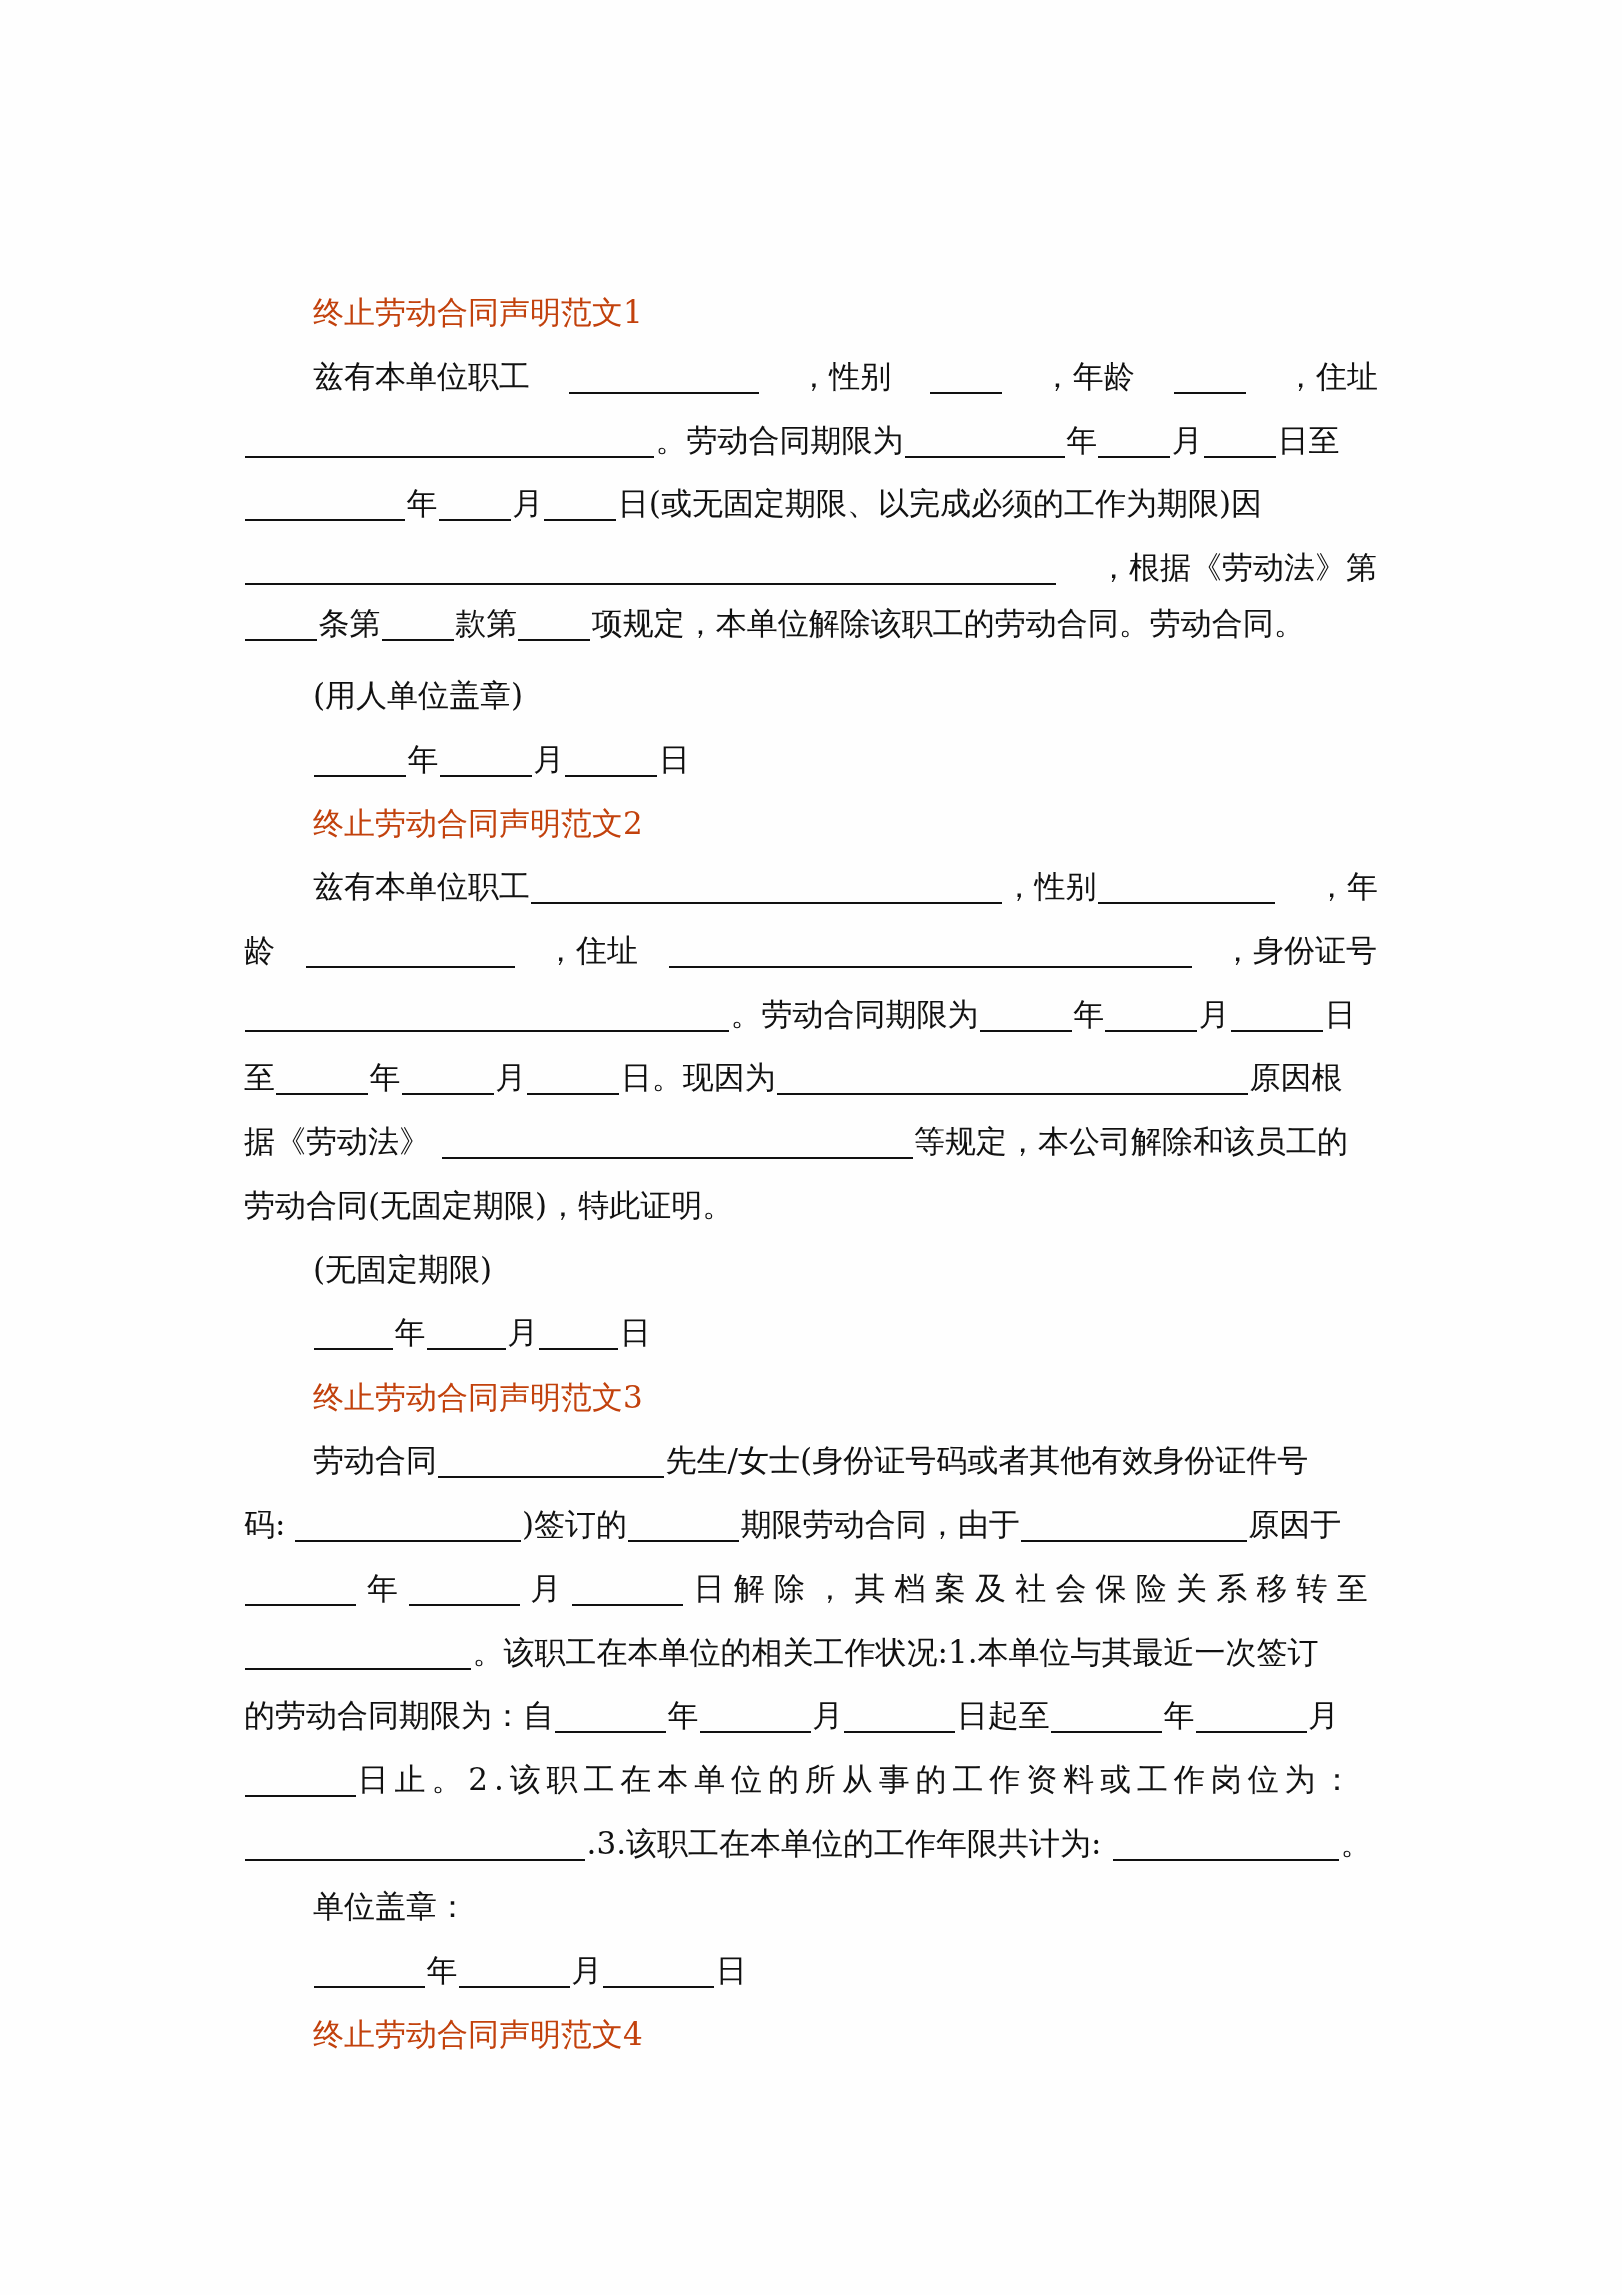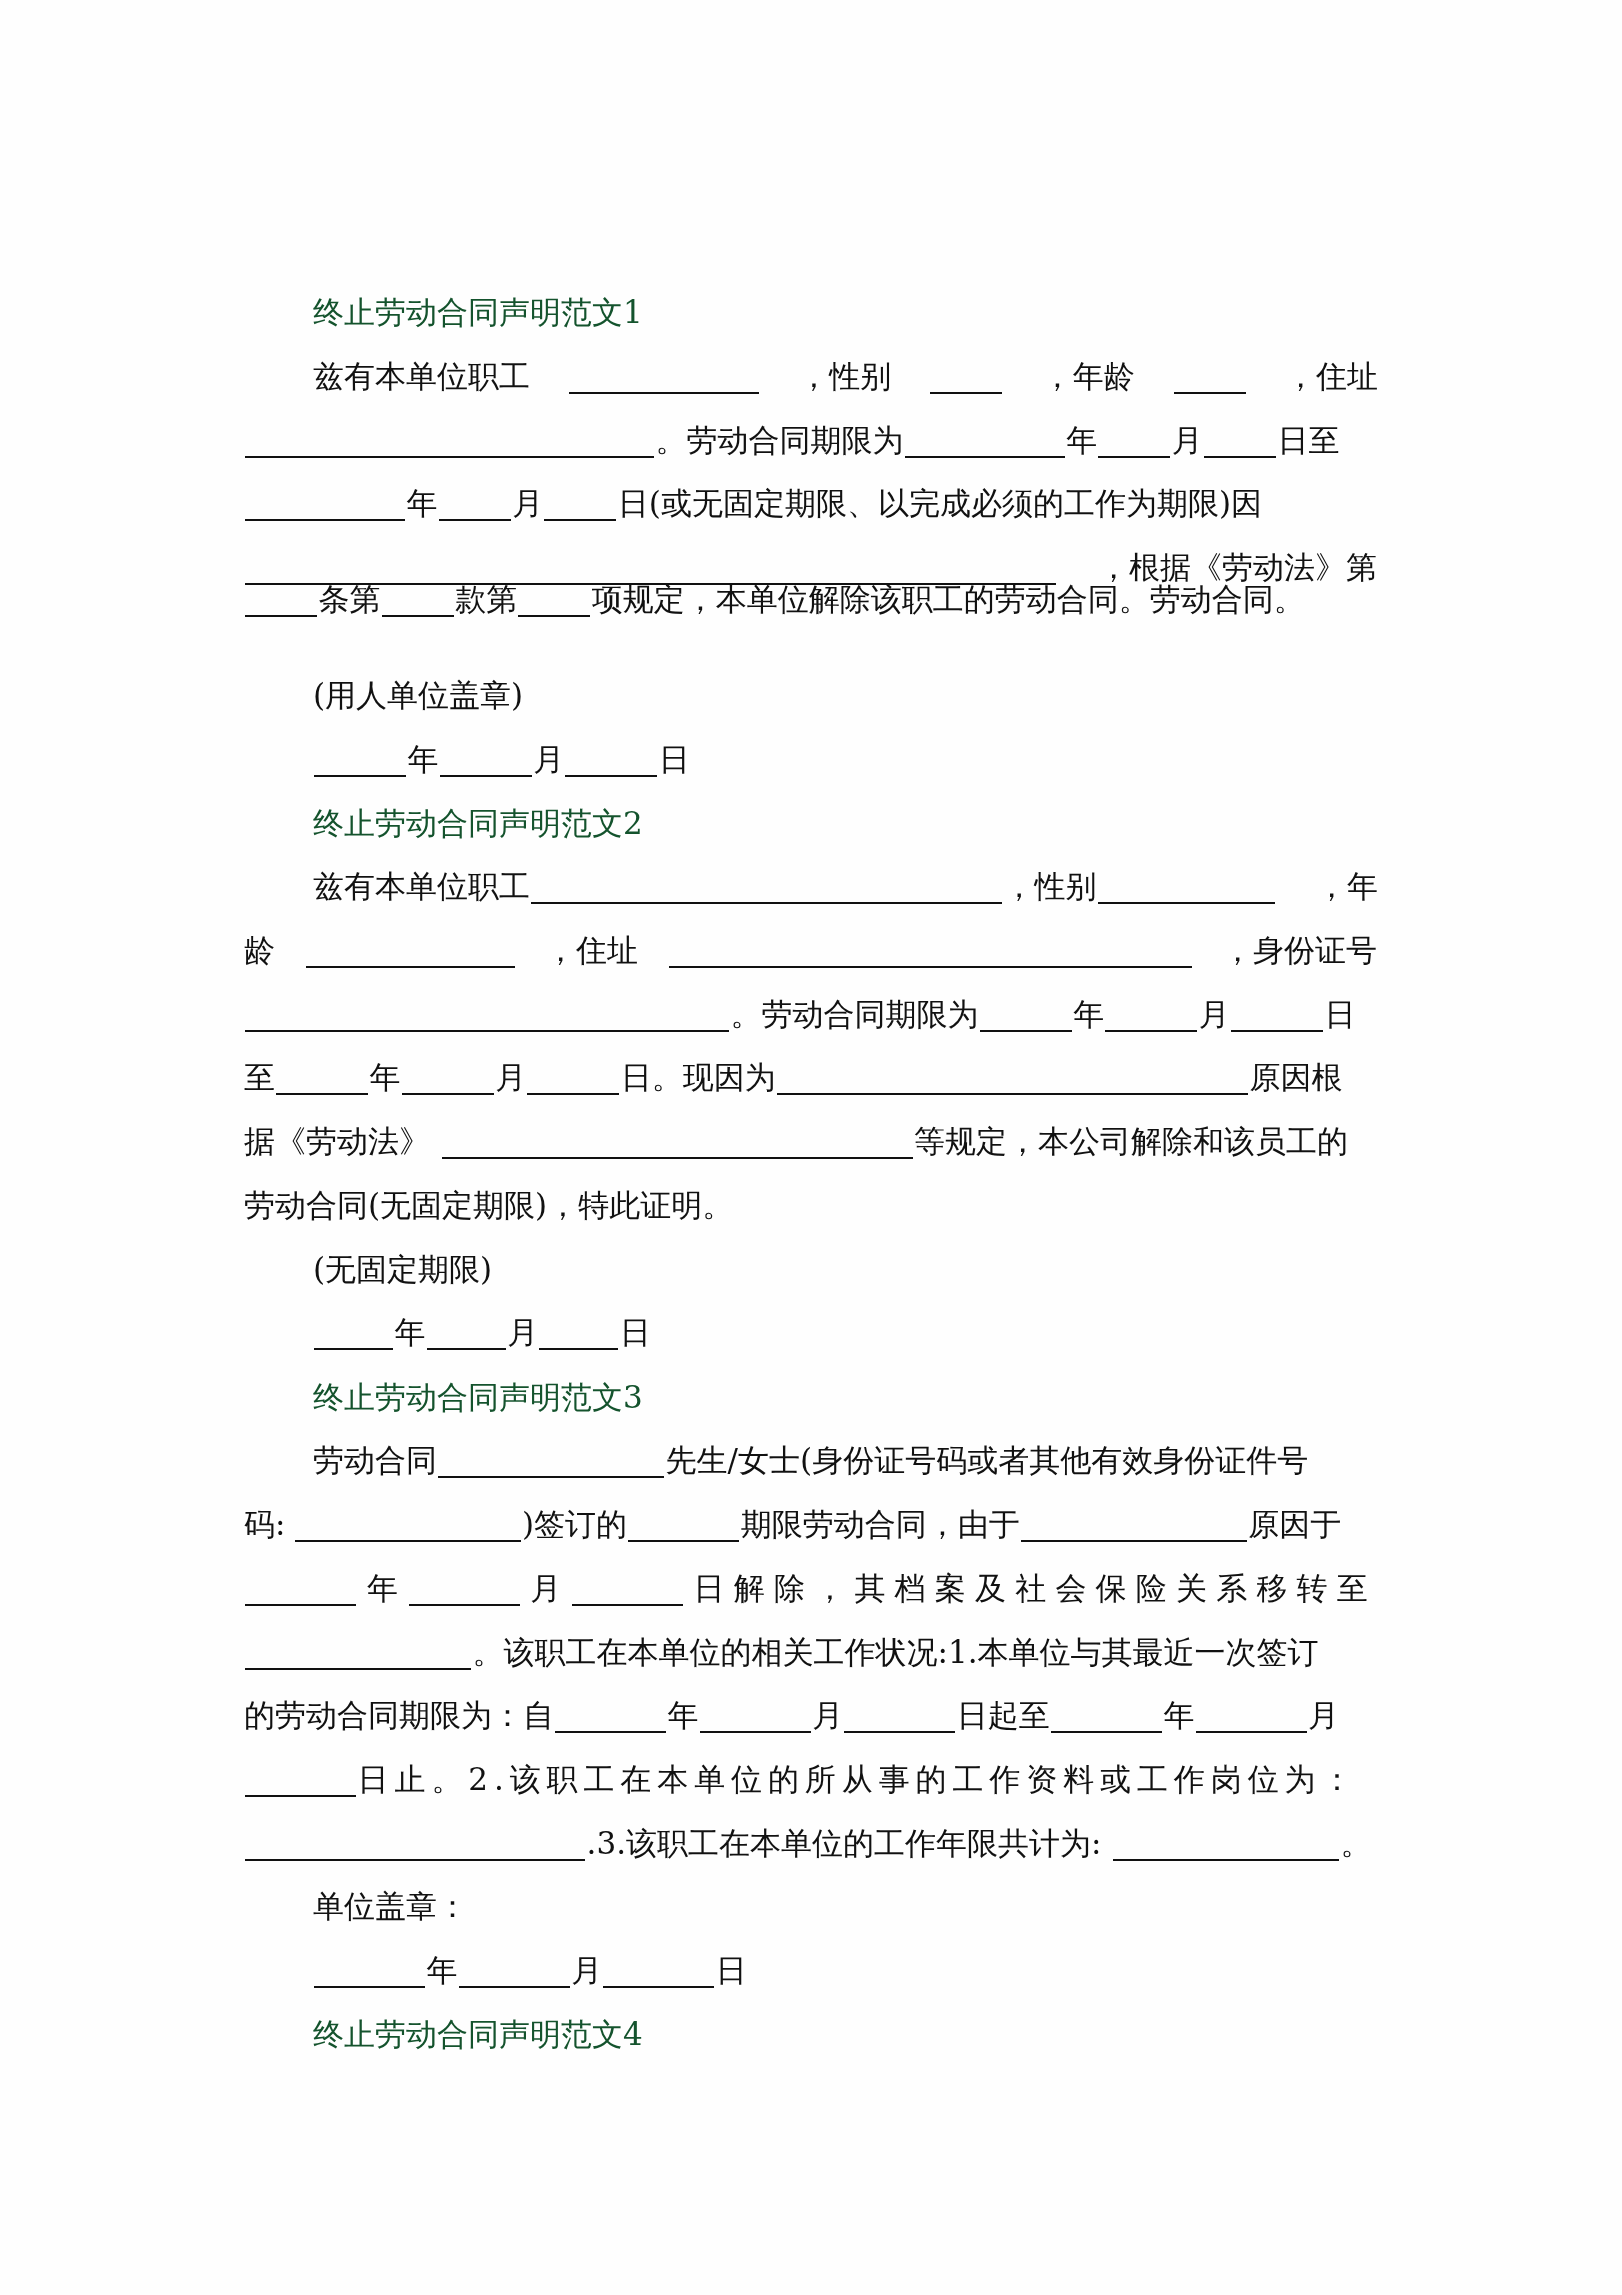--- a/index.html
+++ b/index.html
@@ -7,21 +7,21 @@
          font-family: "DejaVu Serif", "Liberation Serif", serif; color: #111; }
   .page { position: absolute; left: 0; top: 0; width: 1623px; height: 2295px; background: #fefefe; }
   .title { position: absolute; left: 0; width: 1623px; top: 191px; text-align: center;
            font-size: 65px; line-height: 85px; letter-spacing: 1.3px; color: #000; }
   .line { position: absolute; left: 244px; width: 1133px; height: 46px; font-size: 31px;
           line-height: 46px; white-space: nowrap; display: flex; align-items: flex-end; }
   .line.indent { padding-left: 69px; width: 1065px; }
   .line.justify { justify-content: space-between; }
   .seg { display: inline-block; }
   .blank { display: inline-block; border-bottom: 2px solid #111; height: 5.2px; margin: 0 1.3px; align-self: flex-end; margin-bottom: 5.2px; }
-  .heading { color: #14532d; }
+  .heading { color: #c2410c; }
 </style>
 </head>
 <body>
 
 <div class="page">
 
 
   <div class="line indent" style="top:289px">
     <span class="seg heading">终止劳动合同声明范文1</span>
   </div>
@@ -54,21 +54,21 @@
     <span class="seg">月</span>
     <span class="blank" style="width:72px"></span>
     <span class="seg">日(或无固定期限、以完成必须的工作为期限)因</span>
   </div>
 
   <div class="line" style="top:544px">
     <span class="blank" style="width:811px"></span>
     <span class="seg" style="margin-left:auto">，根据《劳动法》第</span>
   </div>
 
-  <div class="line" style="top:576px">
+  <div class="line" style="top:600px">
     <span class="blank" style="width:72px"></span>
     <span class="seg">条第</span>
     <span class="blank" style="width:72px"></span>
     <span class="seg">款第</span>
     <span class="blank" style="width:72px"></span>
     <span class="seg">项规定，本单位解除该职工的劳动合同。劳动合同。</span>
   </div>
 
   <div class="line indent" style="top:672px">
     <span class="seg">(用人单位盖章)</span>

